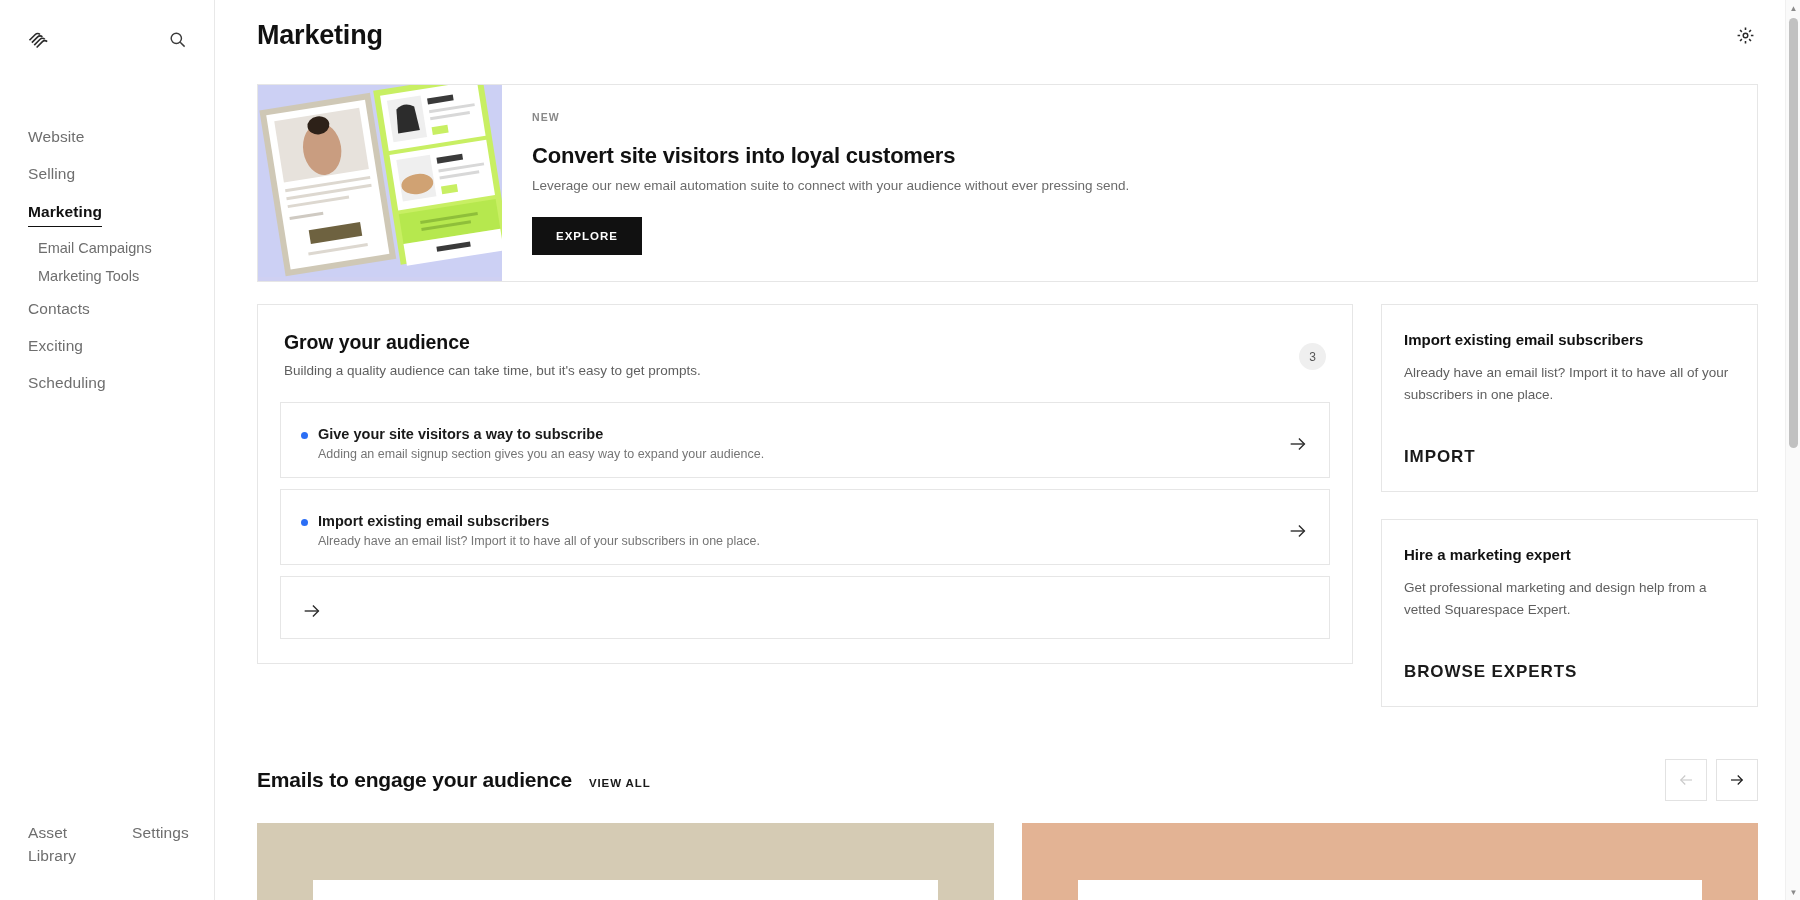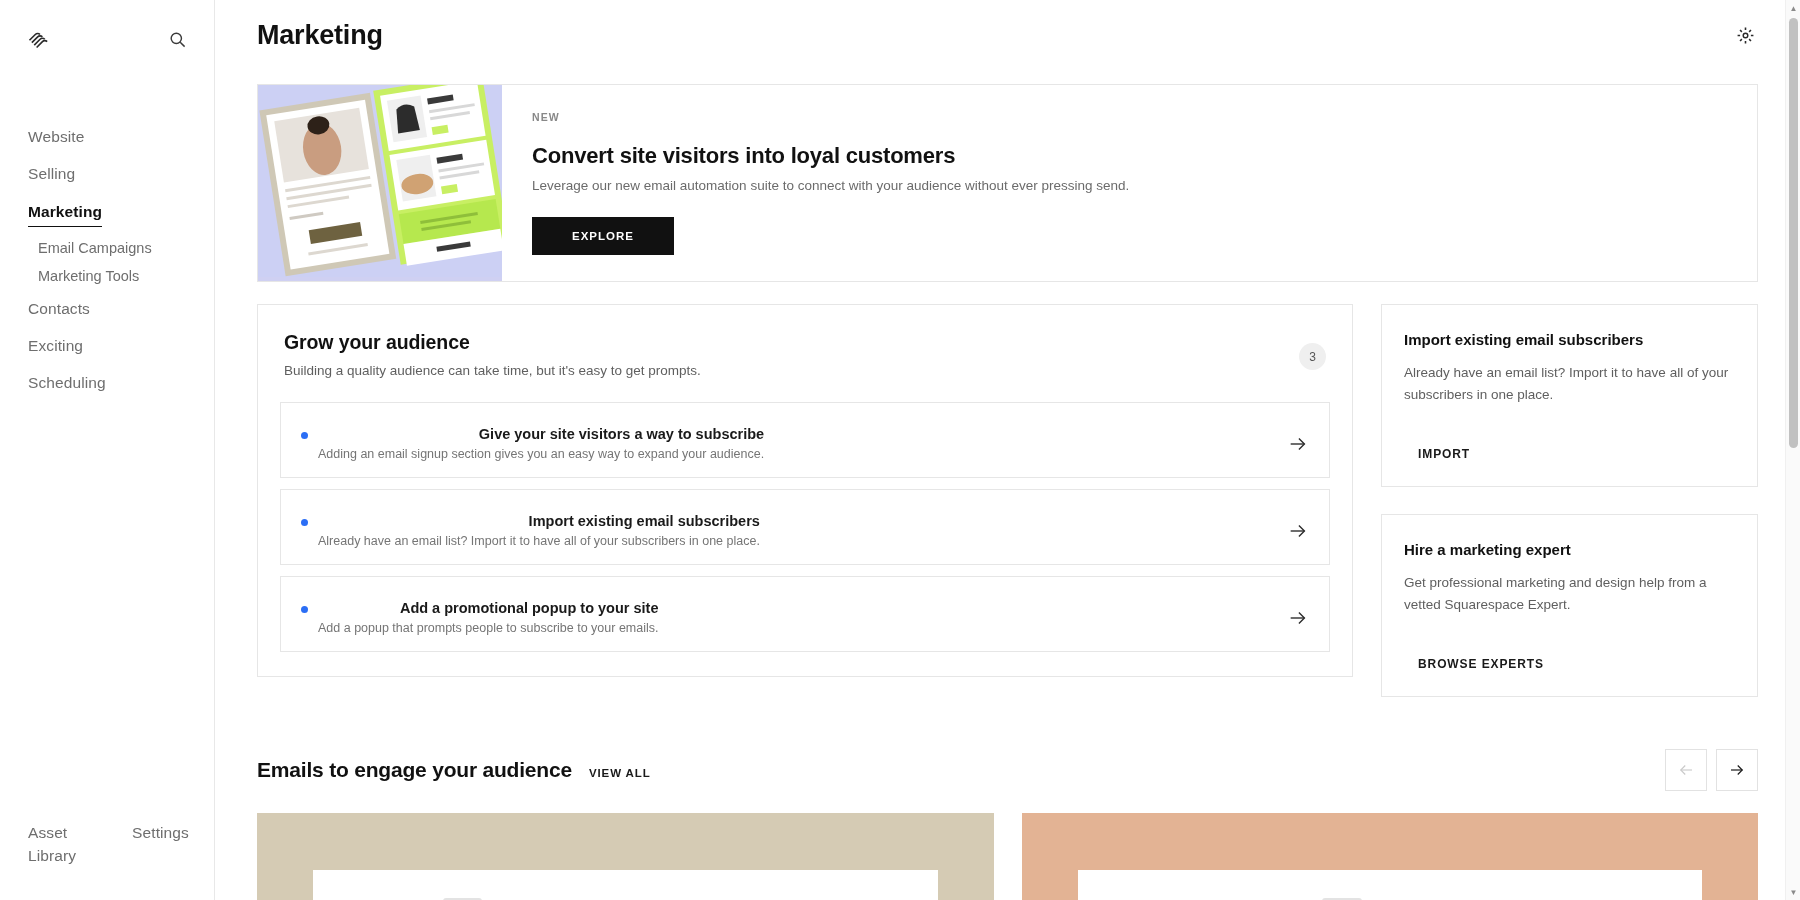--- a/index.html
+++ b/index.html
@@ -59,21 +59,21 @@
   .promo-img {
     flex: 0 0 244px; background: #cfd0f2; position: relative; overflow: hidden;
   }
   .promo-body { padding: 26px 30px; display: flex; flex-direction: column; }
   .promo-kicker { font-size: 10.5px; letter-spacing: 1.1px; color: #888; font-weight: 600; }
   .promo-title { font-size: 22px; font-weight: 700; color: #111; margin-top: 20px; letter-spacing: -.2px; }
   .promo-sub { font-size: 13.5px; color: #6b6b6b; margin-top: 9px; }
   .btn-dark {
     margin-top: 24px; align-self: flex-start; background: #111; color: #fff;
     font-size: 11.5px; font-weight: 700; letter-spacing: 1px;
-    padding: 13px 40px; border: none; cursor: pointer;
+    padding: 13px 24px; border: none; cursor: pointer;
   }
 
   
   .cols { display: flex; gap: 28px; margin-top: 22px; align-items: flex-start; }
   .col-left { flex: 1 1 auto; }
   .col-right { flex: 0 0 377px; display: flex; flex-direction: column; gap: 27px; }
 
   .card { border: 1px solid #e6e6e6; background: #fff; }
 
   .grow-card { padding: 26px 22px 24px 22px; position: relative; }
@@ -82,34 +82,34 @@
   .grow-sub { font-size: 13.5px; color: #5f5f5f; margin-top: 9px; }
   .count-badge {
     width: 27px; height: 27px; border-radius: 50%; background: #efefef;
     color: #555; font-size: 12px; display: flex; align-items: center;
     justify-content: center; flex: 0 0 27px; margin-top: 12px;
   }
   .task-list { margin-top: 24px; display: flex; flex-direction: column; gap: 11px; }
   .task {
     border: 1px solid #e6e6e6; background: #fff; padding: 23px 20px 16px 20px;
     display: flex; align-items: center; justify-content: space-between;
-    cursor: pointer; min-height: 62px; text-align: right;
+    cursor: pointer; min-height: 62px;
   }
   .task-left { display: flex; gap: 10px; }
   .dot { width: 7px; height: 7px; border-radius: 50%; background: #2b6ef5; flex: 0 0 7px; margin-top: 6px; }
   .task-title { font-size: 14.5px; font-weight: 700; color: #1a1a1a; }
   .task-desc { font-size: 12.5px; color: #757575; margin-top: 5px; }
   .arrow-ico { width: 22px; height: 22px; flex: 0 0 22px; }
 
   .side-card { padding: 26px 22px 24px 22px; }
   .side-title { font-size: 15px; font-weight: 700; color: #111; }
   .side-desc { font-size: 13.5px; color: #5f5f5f; margin-top: 14px; line-height: 1.6; }
   .side-link {
-    margin-top: 42px; font-size: 12px; font-weight: 600; letter-spacing: .9px;
-    color: #1a1a1a; cursor: pointer; display: inline-block; margin-left: 14px;
+    margin-top: 42px; font-size: 17px; font-weight: 600; letter-spacing: .9px;
+    color: #1a1a1a; cursor: pointer; display: inline-block;
   }
 
   
   .emails-head {
     margin-top: 52px; display: flex; align-items: center; justify-content: space-between;
   }
   .emails-head-left { display: flex; align-items: baseline; gap: 17px; }
   .emails-title { font-size: 21px; font-weight: 700; color: #111; letter-spacing: -.2px; }
   .view-all { font-size: 11.5px; font-weight: 600; letter-spacing: .9px; color: #1a1a1a; cursor: pointer; }
   .nav-btns { display: flex; gap: 9px; }
@@ -310,27 +310,20 @@
                 </div>
                 <span class="arrow-ico">
                   <svg width="22" height="22" viewBox="0 0 24 24" fill="none" stroke="#2b2b2b" stroke-width="1.5">
                     <line x1="4" y1="12" x2="19" y2="12"></line>
                       <polyline points="13,6 19,12 13,18"></polyline>
                   </svg>
                 </span>
               </div>
 
               <div class="task">
-                <div class="task-left">
-                  <span class="dot"></span>
-                  <div>
-                    <div class="task-title">Add a promotional popup to your site</div>
-                    <div class="task-desc">Add a popup that prompts people to subscribe to your emails.</div>
-                  </div>
-                </div>
                 <span class="arrow-ico">
                   <svg width="22" height="22" viewBox="0 0 24 24" fill="none" stroke="#2b2b2b" stroke-width="1.5">
                     <line x1="4" y1="12" x2="19" y2="12"></line>
                       <polyline points="13,6 19,12 13,18"></polyline>
                   </svg>
                 </span>
               </div>
             </div>
           </section>
         </div>

